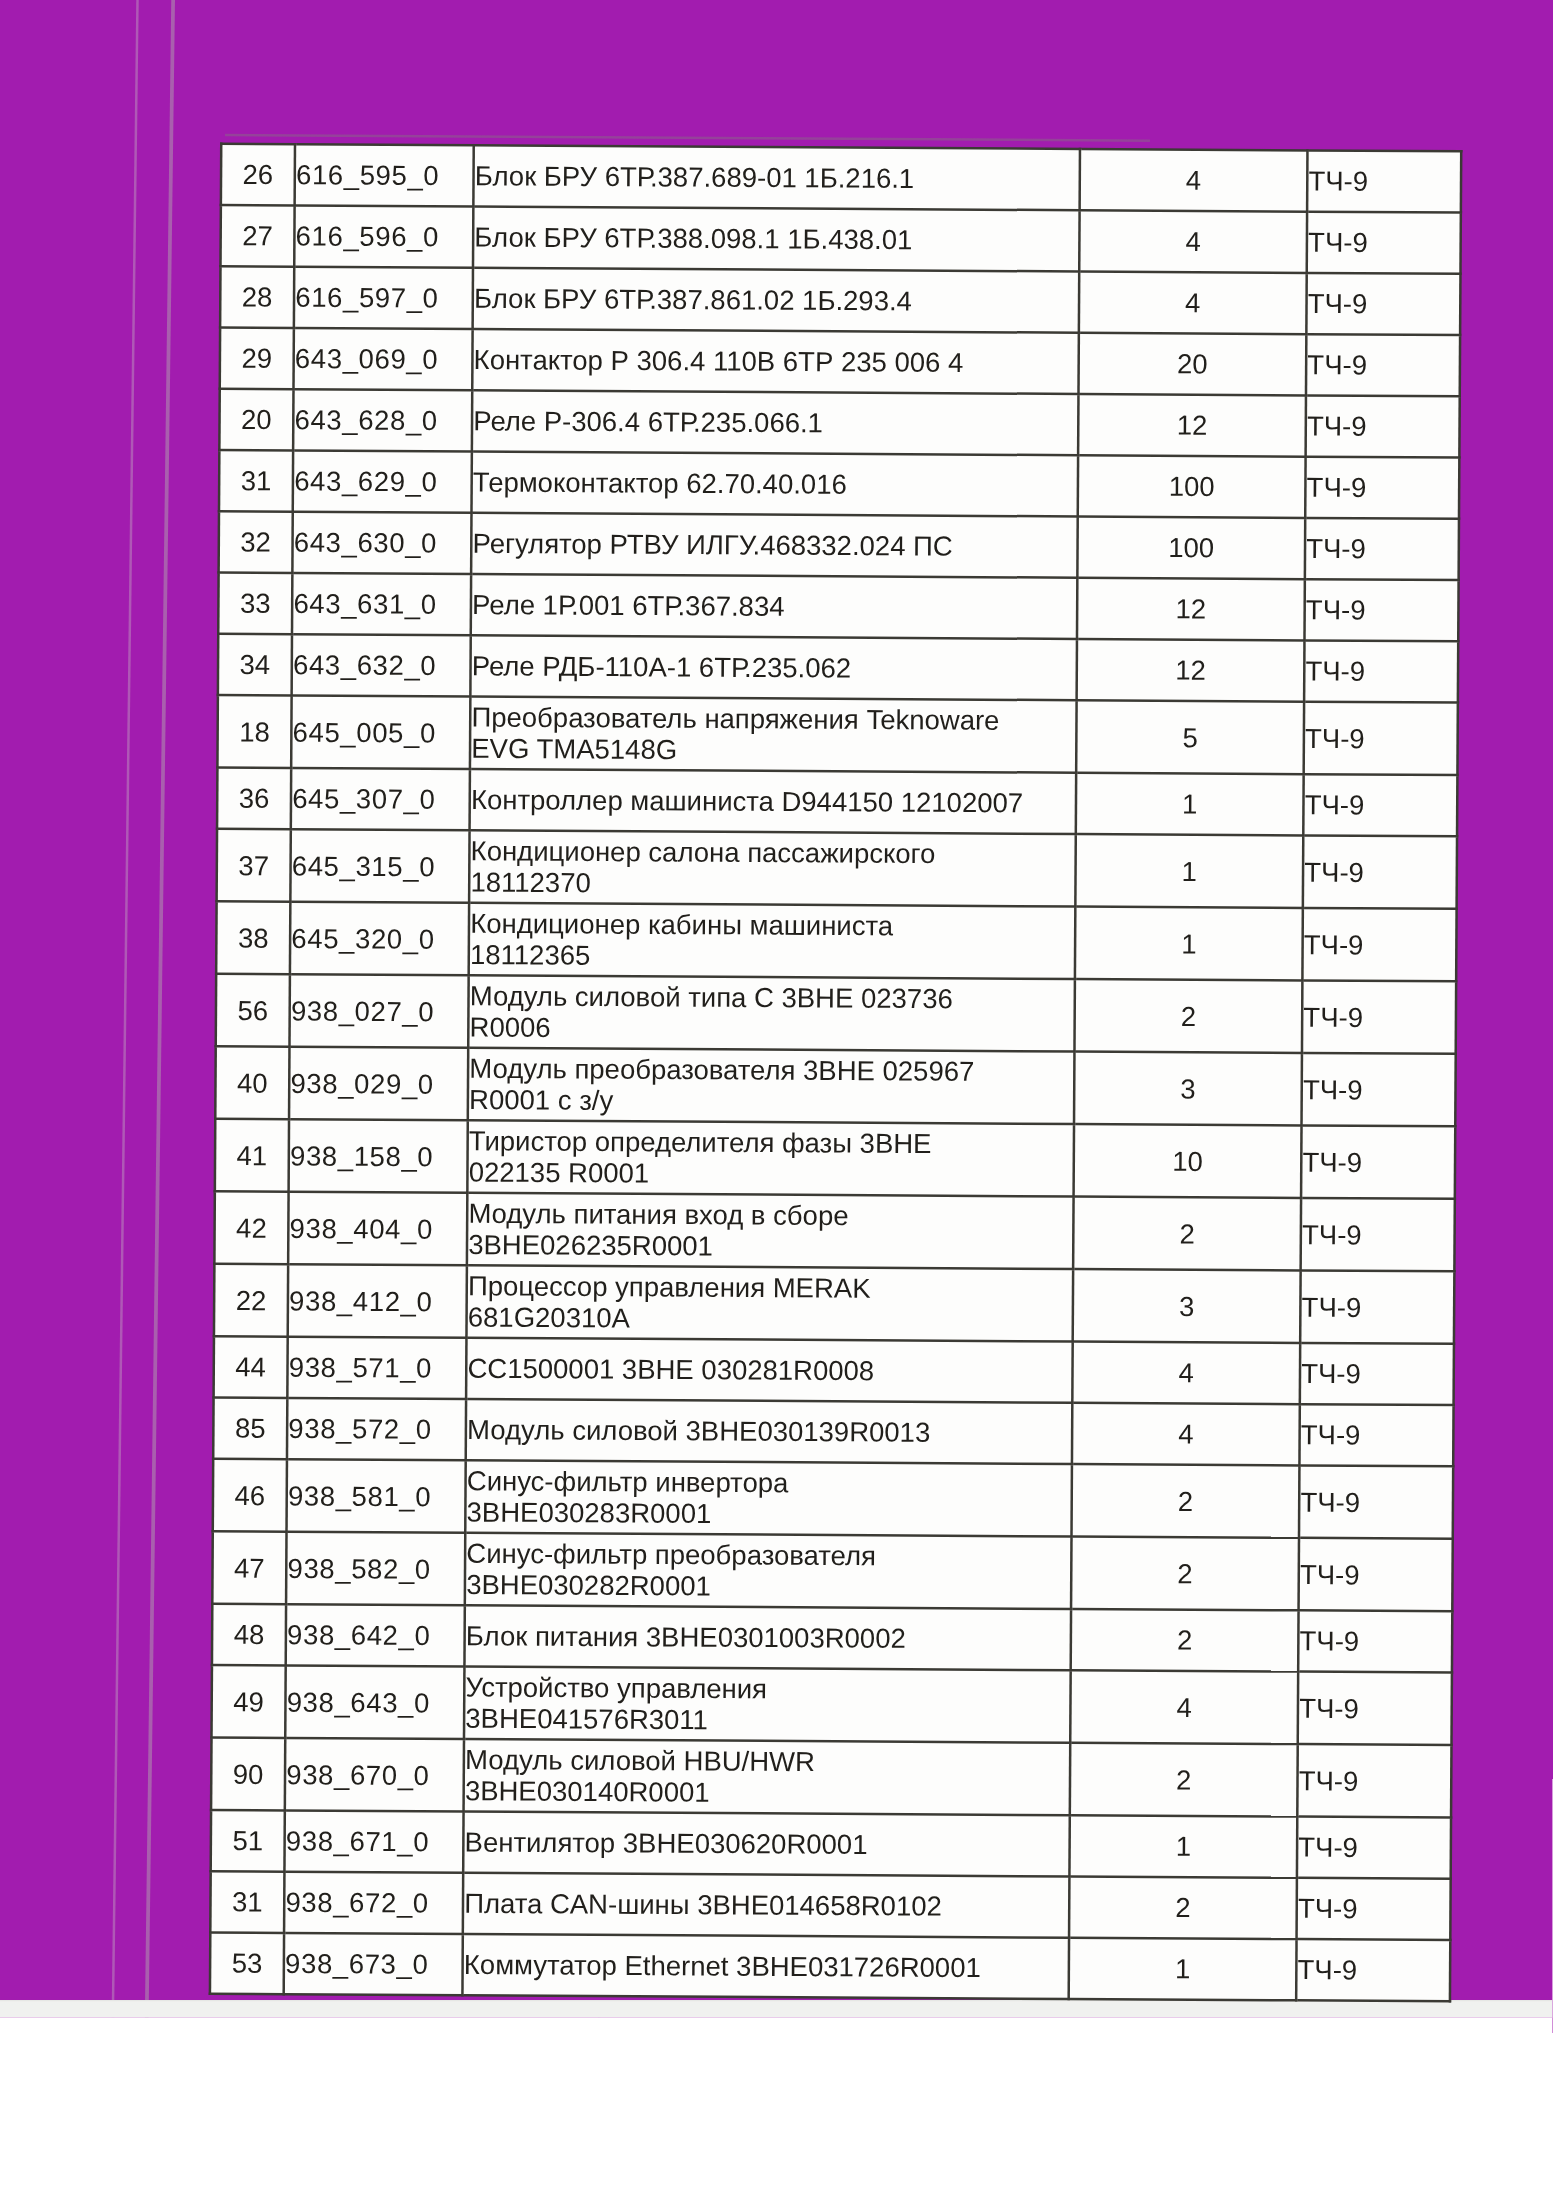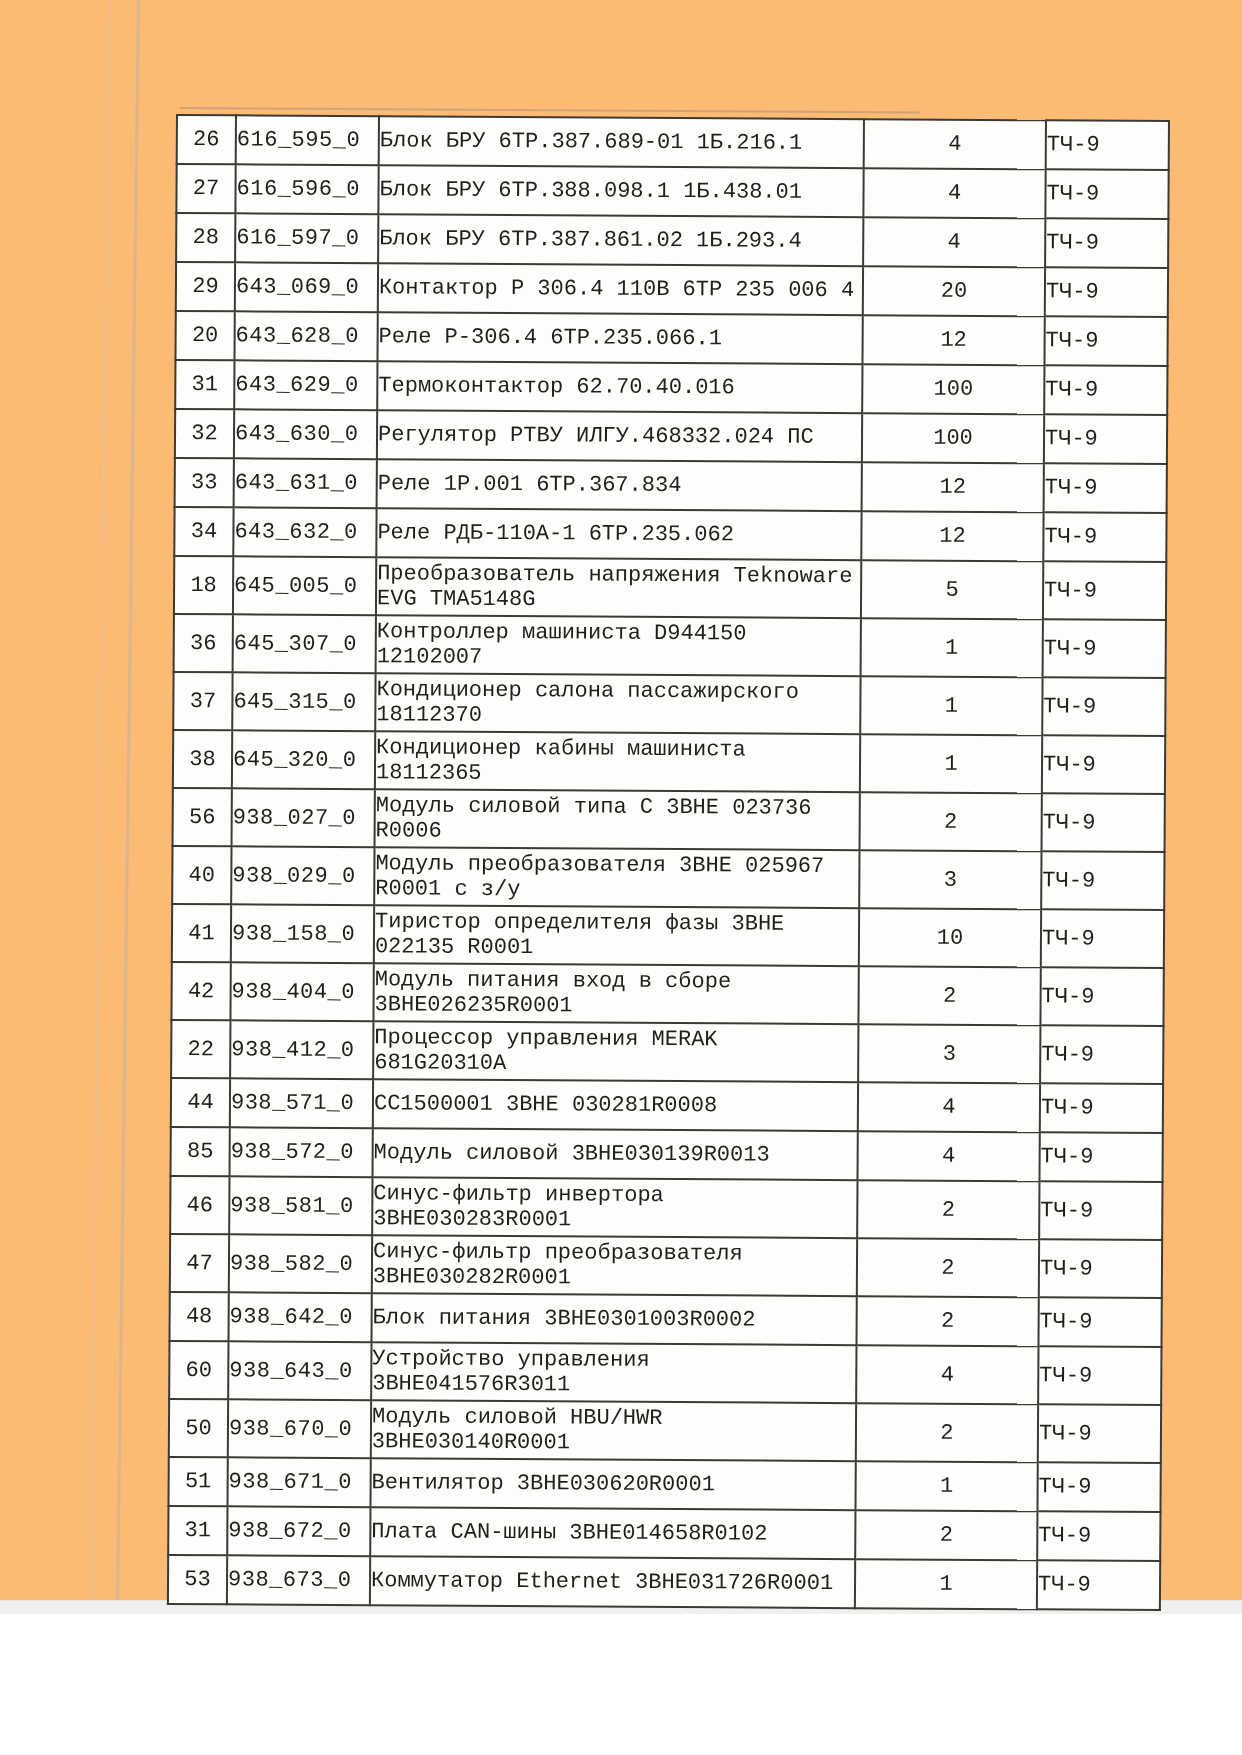--- a/index.html
+++ b/index.html
@@ -4,23 +4,23 @@
 <style>
   html, body {
     margin: 0;
     padding: 0;
     background: #ffffff;
   }
   .page {
     position: relative;
     width: 1242px;
     height: 1614px;
-    background: #fdba74;
+    background: #a21caf;
     overflow: hidden;
-    font-family: Liberation Mono, monospace;
+    font-family: Liberation Sans, sans-serif;
   }
   
   .fold-line {
     position: absolute;
     top: 0;
     pointer-events: none;
   }
   .fold-a {
     left: 137px;
     width: 3px;
@@ -317,30 +317,30 @@
 
   <tr>
     <td class="c-num">48</td>
     <td class="c-code">938_642_0</td>
     <td class="c-desc">Блок питания 3BHE0301003R0002</td>
     <td class="c-qty">2</td>
     <td class="c-place">ТЧ-9</td>
   </tr>
 
   <tr>
-    <td class="c-num">60</td>
+    <td class="c-num">49</td>
     <td class="c-code">938_643_0</td>
     <td class="c-desc">Устройство управления
 3BHE041576R3011</td>
     <td class="c-qty">4</td>
     <td class="c-place">ТЧ-9</td>
   </tr>
 
   <tr>
-    <td class="c-num">50</td>
+    <td class="c-num">90</td>
     <td class="c-code">938_670_0</td>
     <td class="c-desc">Модуль силовой HBU/HWR
 3BHE030140R0001</td>
     <td class="c-qty">2</td>
     <td class="c-place">ТЧ-9</td>
   </tr>
 
   <tr>
     <td class="c-num">51</td>
     <td class="c-code">938_671_0</td>

